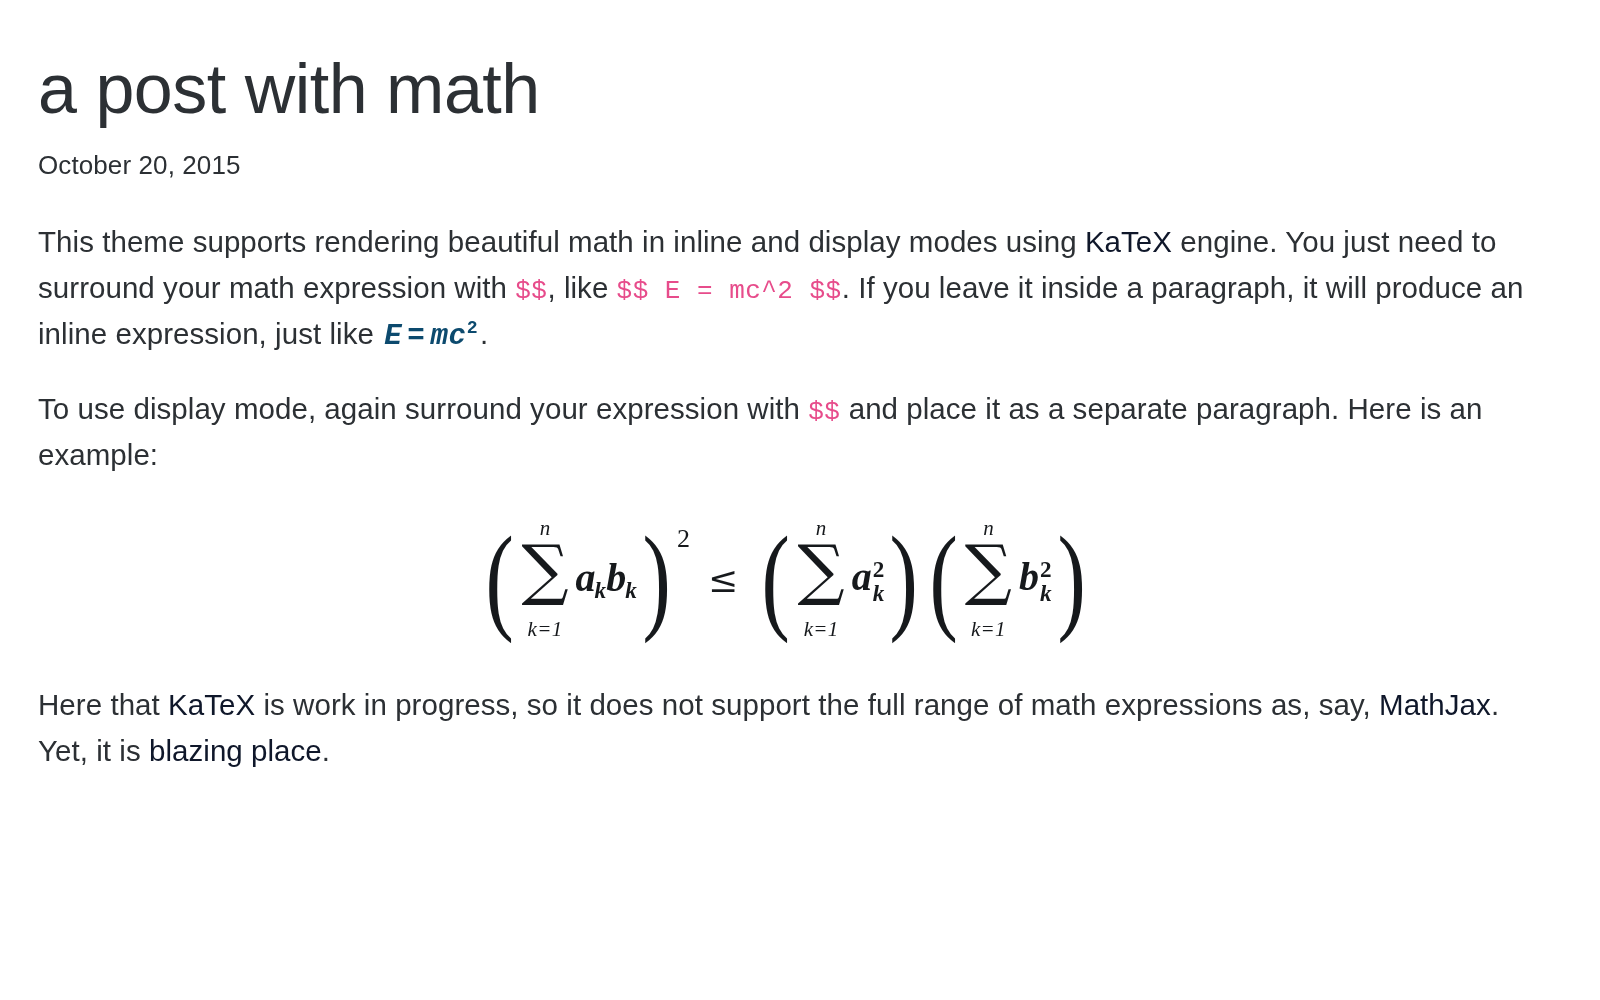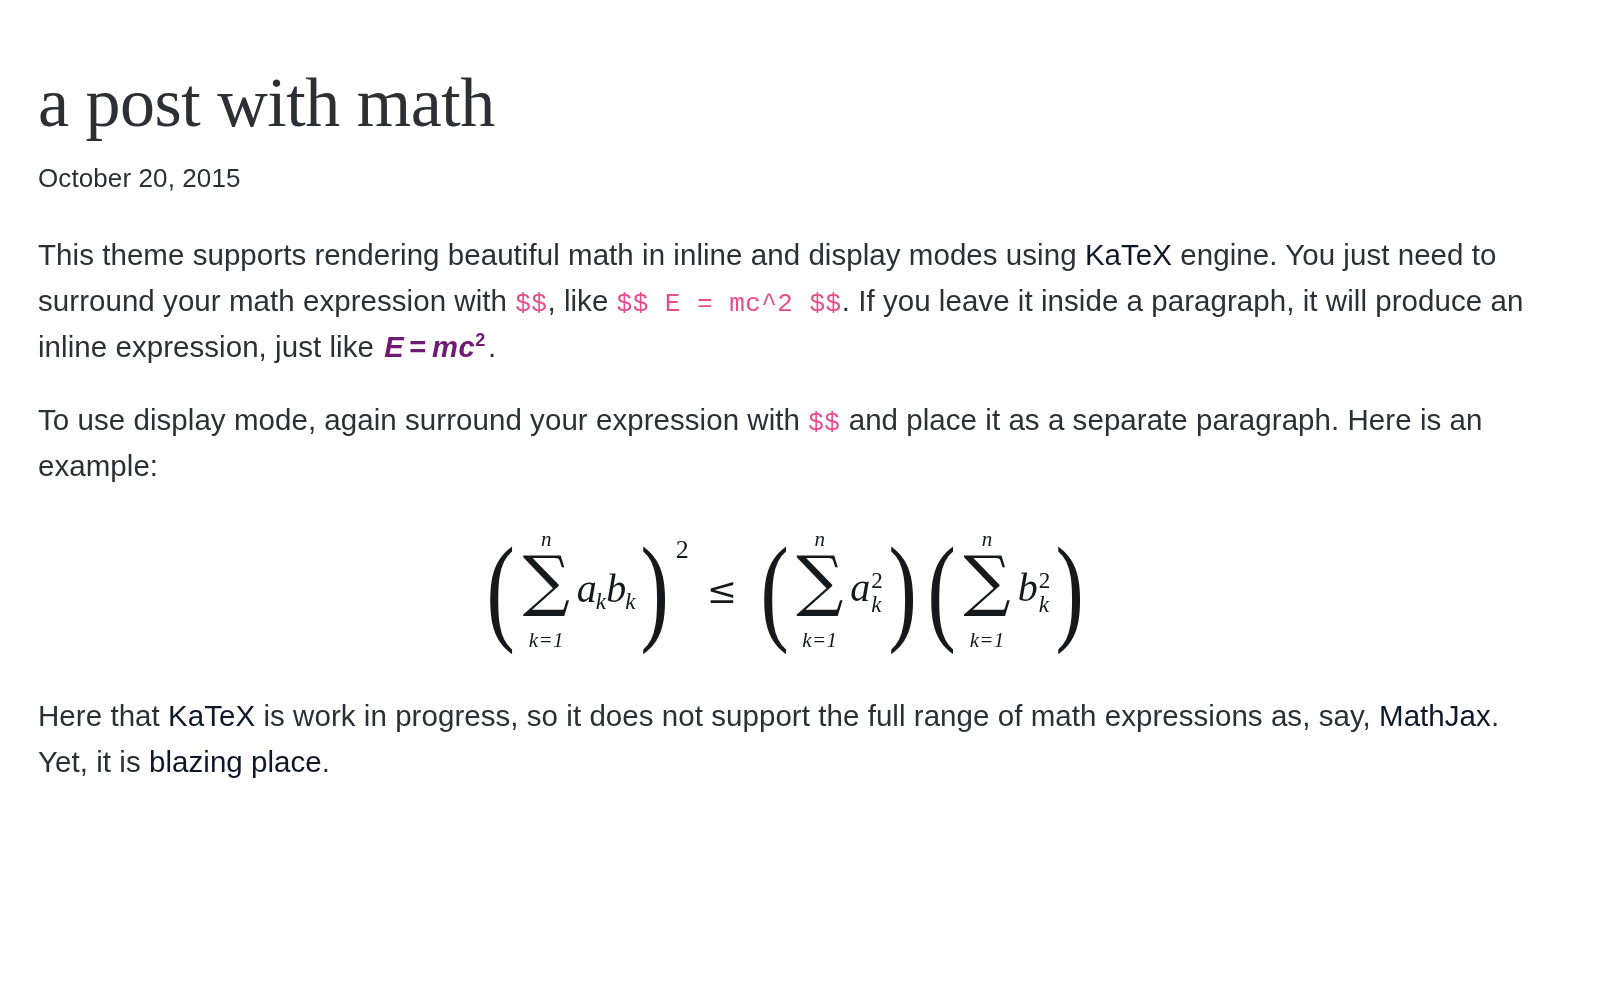--- a/index.html
+++ b/index.html
@@ -15,27 +15,27 @@
     overflow: hidden;
   }
 
   .page {
     box-sizing: border-box;
     padding: 52px 60px 0 38px;
     width: 1600px;
   }
 
   .post-title {
-    font-family: Liberation Serif, serif;
+    font-family: Liberation Sans, sans-serif;
     font-weight: 300;
     font-size: 70px;
     line-height: 1.08;
     letter-spacing: -0.5px;
     color: #2c3034;
-    margin: 13px 0 0 0;
+    margin: 0 0 0 0;
   }
 
   .post-date {
     font-size: 26px;
     font-weight: 400;
     color: #2c3034;
     margin-top: 22px;
     letter-spacing: 0.1px;
   }
 
@@ -61,23 +61,23 @@
   code.code {
     font-family: "Liberation Mono", "DejaVu Sans Mono", monospace;
     color: #e74c8b;
     font-size: 0.88em;
     letter-spacing: 0.5px;
     white-space: pre;
   }
 
   
   .math {
-    font-family: Liberation Sans, sans-serif;
-    font-style: italic;
-    color: #701a75;
+    font-family: Liberation Mono, monospace;
+    font-style: italic;
+    color: #0c4a6e;
     white-space: nowrap;
   }
 
   .inline-math {
     font-size: 0.99em;
     font-weight: 700;
     letter-spacing: 0.6px;
     padding: 0 2px;
   }
   .inline-math .eq {
@@ -138,21 +138,21 @@
     font-style: normal;
     font-size: 66px;
     line-height: 0.92;
     font-weight: 400;
   }
 
   .term {
     font-family: "Liberation Serif", "DejaVu Serif", serif;
     font-style: italic;
     font-size: 40px;
-    font-weight: 400;
+    font-weight: 700;
     margin-left: 5px;
     position: relative;
     white-space: nowrap;
   }
   .term sub {
     font-size: 0.58em;
     font-style: italic;
     vertical-align: -0.28em;
     margin-left: -1px;
   }

